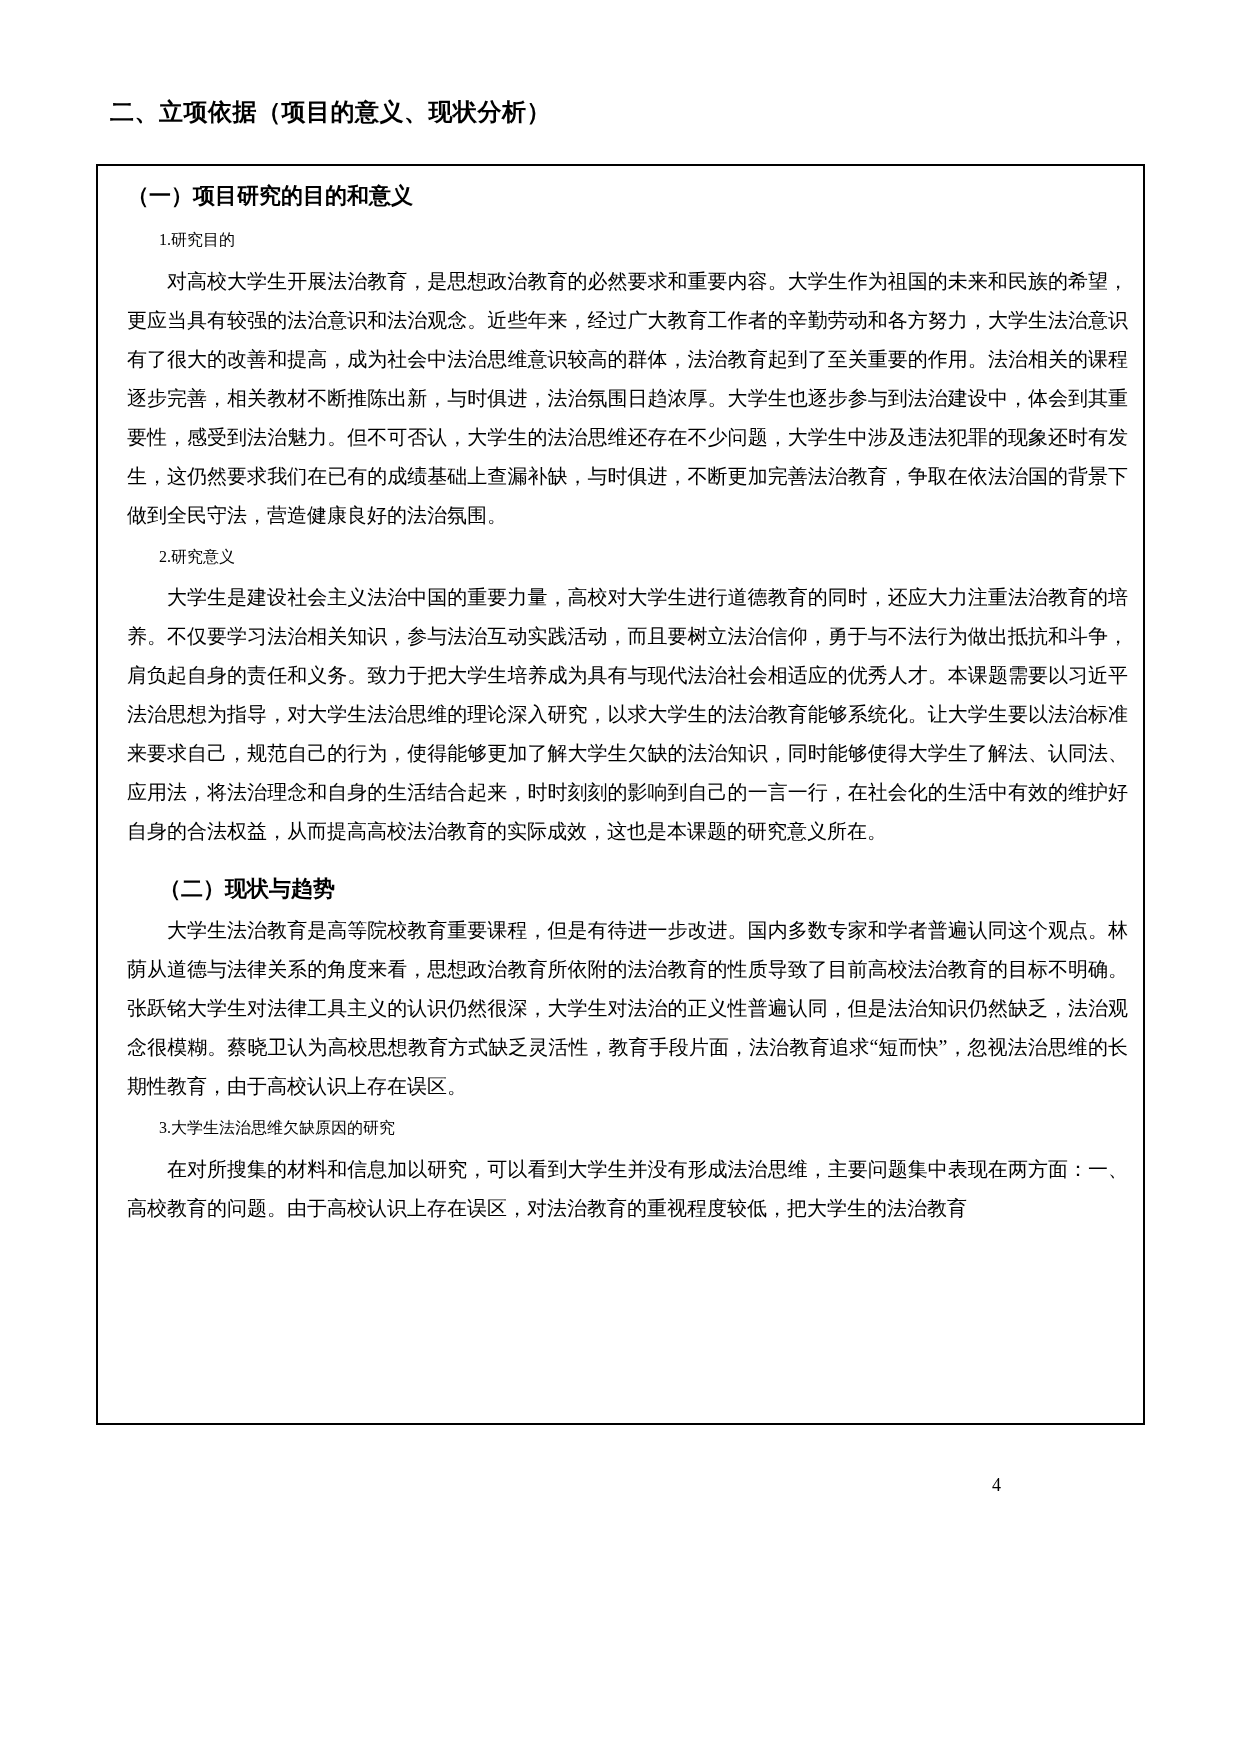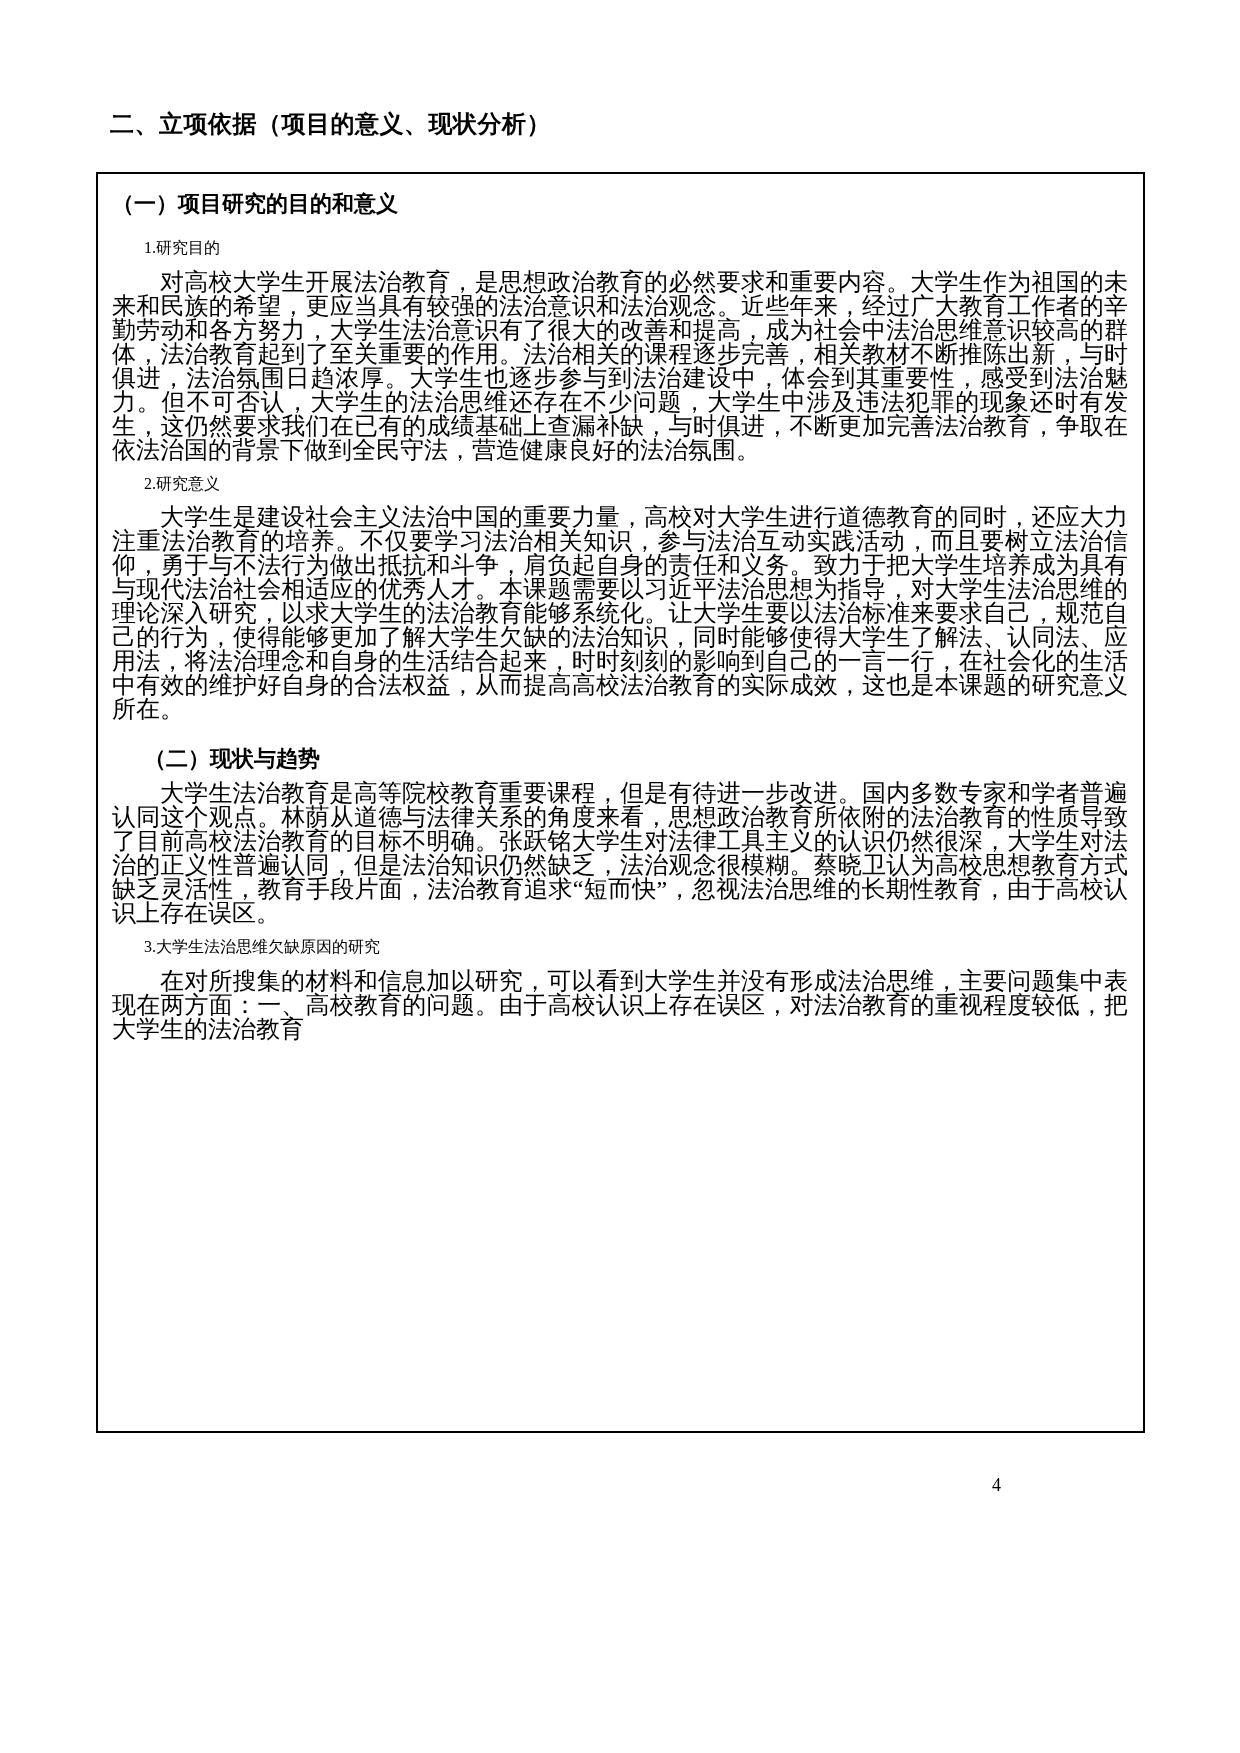--- a/index.html
+++ b/index.html
@@ -8,54 +8,54 @@
     width: 1240px;
     height: 1753px;
     position: relative;
     font-family: "Liberation Serif", "DejaVu Serif", serif;
     color: #000000;
     overflow: hidden;
   }
   .main-heading {
     position: absolute;
     left: 110px;
-    top: 108px;
+    top: 96px;
     font-size: 24px;
     font-weight: bold;
     letter-spacing: 0.5px;
     white-space: nowrap;
   }
   .content-box {
     position: absolute;
     left: 96px;
-    top: 172px;
+    top: 164px;
     width: 1049px;
     height: 1261px;
     border: 2px solid #000000;
-    padding: 8px 15px 0 14px;
+    padding: 8px 15px 0 29px;
     overflow: hidden;
     background: #ffffff;
   }
   .section-title {
     font-size: 22px;
     font-weight: bold;
     line-height: 44px;
   }
   .section-2 .section-title {
     margin-top: 16px;
     margin-left: 32px;
   }
   .sub-label {
     font-size: 16px;
     line-height: 43.5px;
     text-indent: 2em;
   }
   .body-para {
-    font-size: 24px;
-    line-height: 24px;
+    font-size: 20px;
+    line-height: 39px;
     text-indent: 2em;
     text-align: justify;
     text-justify: inter-character;
   }
   .page-number {
     position: absolute;
     left: 992px;
     top: 1474px;
     font-size: 18px;
     line-height: 22px;

